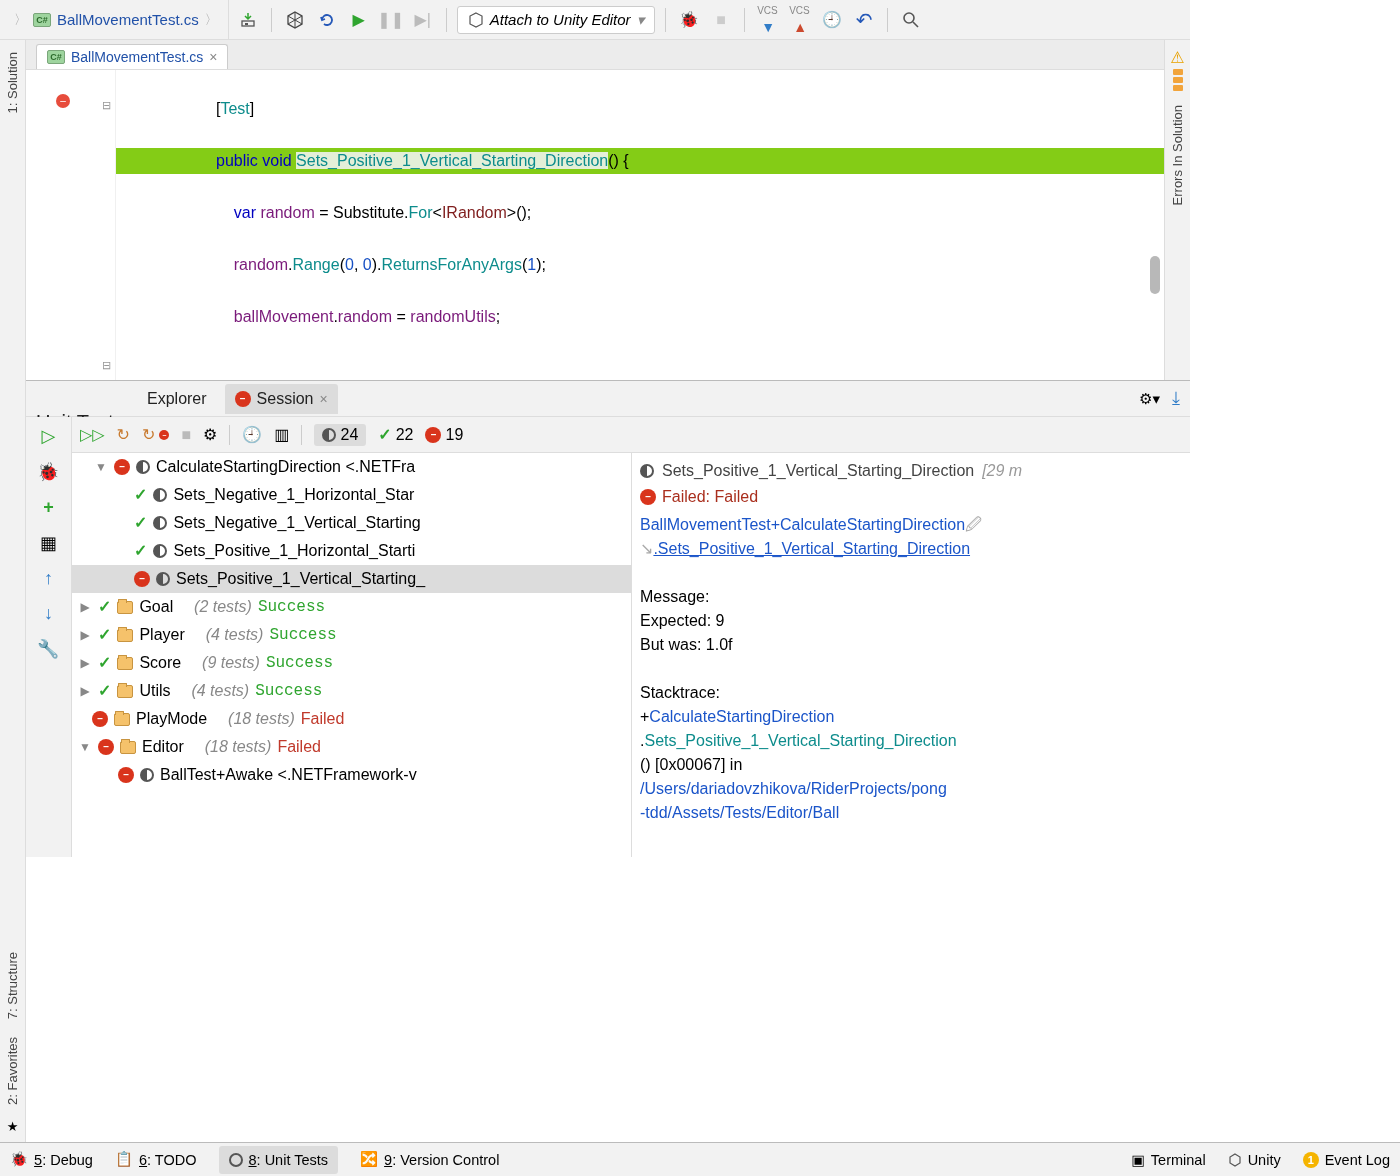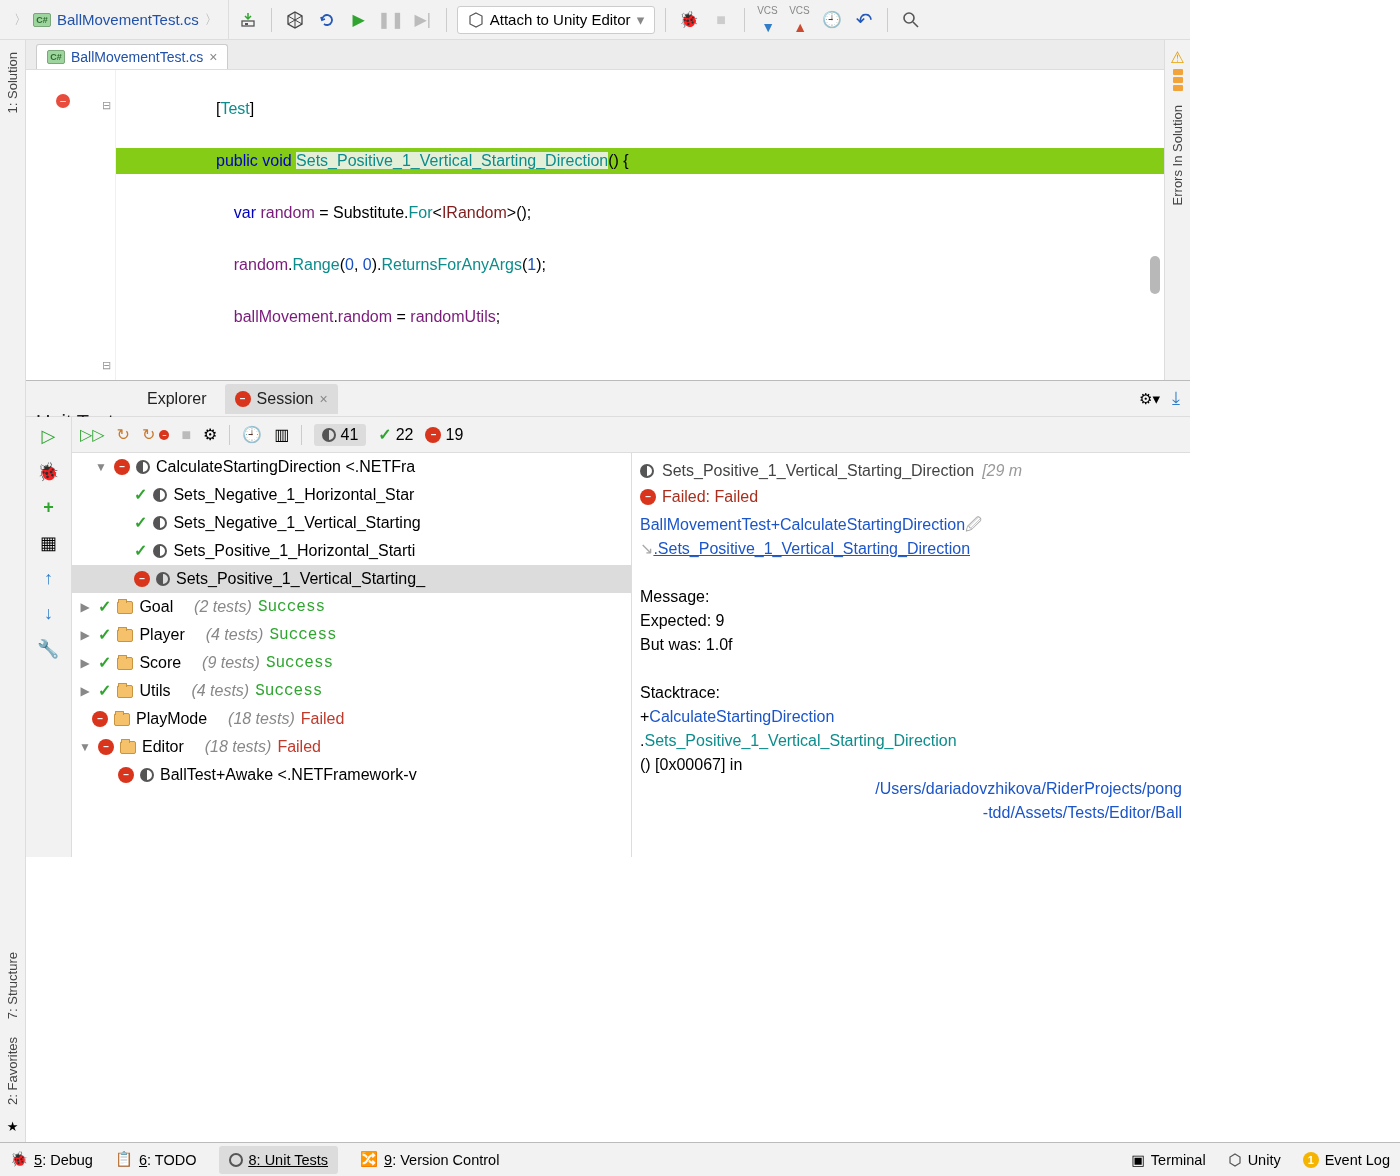--- a/index.html
+++ b/index.html
@@ -3,21 +3,21 @@
 <meta charset="utf-8">
 <style>
 * { margin: 0; padding: 0; box-sizing: border-box; font-family: -apple-system, "Segoe UI", sans-serif; }
 body { width: 1190px; height: 1000px; background: #fff; font-size: 13px; color: #000; overflow: hidden; }
 .top-toolbar { height: 40px; display: flex; align-items: center; background: #f2f2f2; border-bottom: 1px solid #ddd; padding: 0 4px; gap: 6px; }
 .breadcrumb { display: flex; align-items: center; gap: 6px; background: #f2f2f2; padding: 2px 10px; border-right: 1px solid #ddd; height: 100%; }
 .breadcrumb-icon { width: 18px; height: 14px; display: inline-flex; align-items: center; justify-content: center; font-size: 9px; background: #9ed49e; border: 1px solid #7aa67a; color: #2d6b2d; font-weight: bold; border-radius: 2px; }
 .breadcrumb-text { color: #2151a8; font-weight: 500; font-size: 15px; }
 .tb-icon { width: 26px; height: 26px; display: inline-flex; align-items: center; justify-content: center; cursor: pointer; color: #555; font-size: 16px; }
 .tb-sep { width: 1px; height: 24px; background: #ccc; margin: 0 4px; }
-.run-config { display: flex; align-items: center; gap: 6px; background: #fff; border: 1px solid #ccc; border-radius: 3px; padding: 3px 10px; height: 28px; font-size: 15px; }
+.run-config { display: flex; align-items: center; gap: 6px; background: #fff; border: 1px solid #ccc; border-radius: 3px; padding: 3px 10px; height: 28px; font-size: 15px; font-style: italic; }
 .main-area { display: flex; height: 340px; }
 .left-rail { width: 26px; background: #f2f2f2; border-right: 1px solid #ddd; display: flex; flex-direction: column; align-items: center; padding-top: 8px; gap: 10px; }
 .rail-text { writing-mode: vertical-rl; transform: rotate(180deg); font-size: 13px; color: #444; cursor: pointer; padding: 4px 0; }
 .editor-wrap { flex: 1; display: flex; flex-direction: column; }
 .tab-bar { height: 30px; display: flex; align-items: flex-end; background: #ececec; border-bottom: 1px solid #ddd; padding-left: 10px; }
 .editor-tab { display: flex; align-items: center; gap: 6px; background: #fff; border: 1px solid #ccc; border-bottom: none; padding: 4px 10px; font-size: 14px; color: #2151a8; font-weight: 500; border-radius: 3px 3px 0 0; }
 .tab-close { color: #888; cursor: pointer; font-size: 14px; }
 .editor-body { flex: 1; display: flex; background: #fff; font-family: Menlo, Consolas, monospace; font-size: 16px; line-height: 26px; overflow: hidden; position: relative; }
 .gutter { width: 90px; background: #fff; border-right: 1px solid #f0f0f0; position: relative; }
 .gutter-mark { position: absolute; left: 30px; top: 24px; width: 14px; height: 14px; background: #e74c3c; border-radius: 50%; display: flex; align-items: center; justify-content: center; color: #fff; font-size: 10px; }
@@ -60,27 +60,27 @@
 .circ { width: 14px; height: 14px; border: 2px solid #555; border-radius: 50%; display: inline-block; background: linear-gradient(90deg,#555 50%,transparent 50%); }
 .folder { width: 16px; height: 13px; background: #f5c26b; border: 1px solid #c89440; border-radius: 2px; display: inline-block; position: relative; }
 .folder::before { content: ""; position: absolute; top: -3px; left: 0; width: 7px; height: 3px; background: #f5c26b; border: 1px solid #c89440; border-bottom: none; border-radius: 1px 1px 0 0; }
 .muted { color: #888; font-style: italic; }
 .status-ok { color: #2fa52f; font-family: Liberation Mono, monospace; }
 .status-fail { color: #c0392b; }
 .details { width: 50%; border-left: 1px solid #ddd; padding: 6px 8px; font-family: Menlo, Consolas, monospace; font-size: 16px; line-height: 24px; overflow: hidden; white-space: nowrap; }
 .det-title { color: #444; display: flex; align-items: center; gap: 8px; }
 .det-time { color: #999; font-style: italic; }
 .det-fail { color: #a92e1d; display: flex; align-items: center; gap: 6px; margin: 2px 0 4px; }
-.det-link { color: #1b55c9; text-align: right; }
+.det-link { color: #1b55c9; }
 .det-link2 { color: #1b55c9; text-decoration: underline; }
 .det-teal { color: #0d8c8c; }
 .bottom-left-rail { position: absolute; left: 0; top: 380px; width: 26px; bottom: 34px; background: #f2f2f2; border-right: 1px solid #ddd; display: flex; flex-direction: column-reverse; align-items: center; padding: 8px 0; gap: 10px; }
 .status-bar { position: absolute; bottom: 0; left: 0; right: 0; height: 34px; background: #f2f2f2; border-top: 1px solid #bbb; display: flex; align-items: center; padding: 0 10px; gap: 22px; font-size: 14.5px; }
 .status-bar .sb-item { display: flex; align-items: center; gap: 6px; cursor: pointer; }
-.status-bar .sb-item.active { background: #dcdcdc; padding: 6px 10px; border-radius: 3px; text-decoration: underline; }
+.status-bar .sb-item.active { background: #dcdcdc; padding: 6px 10px; border-radius: 3px; }
 .sb-right { margin-left: auto; display: flex; align-items: center; gap: 22px; }
 .evt-badge { width: 16px; height: 16px; background: #f5b400; border-radius: 50%; color: #fff; font-size: 11px; display: inline-flex; align-items: center; justify-content: center; font-weight: bold; }
 .circ-o { width: 14px; height: 14px; border: 2px solid #555; border-radius: 50%; display: inline-block; }
 .underline-acc { text-decoration: underline; }
 .vscroll-thumb { position: absolute; right: 4px; top: 186px; width: 10px; height: 38px; background: #b8b8b8; border-radius: 5px; }
 </style>
 </head>
 <body>
 
 <div class="top-toolbar">
@@ -223,21 +223,21 @@
         <span class="ut-tb-i" style="color:#c87a2f;">↻</span>
         <span class="ut-tb-i" style="color:#c87a2f;">↻<span class="fail-dot" style="width:10px;height:10px;font-size:7px;">–</span></span>
         <span class="ut-tb-i" style="color:#bbb;">■</span>
         <span class="ut-tb-i">⚙</span>
         <span style="width:1px;height:20px;background:#ccc;"></span>
         <span class="ut-tb-i">🕘</span>
         <span class="ut-tb-i">▥</span>
         <span style="width:1px;height:20px;background:#ccc;"></span>
         <span class="ut-tb-i ut-pill">
             <span class="circ"></span> 
-            <span>41</span>
+            <span>24</span>
           </span>
         <span class="ut-tb-i">
             <span class="pass-icon">✓</span> 
             <span>22</span>
           </span>
         <span class="ut-tb-i">
             <span class="fail-dot">–</span> 
             <span>19</span>
           </span>
       </div>

